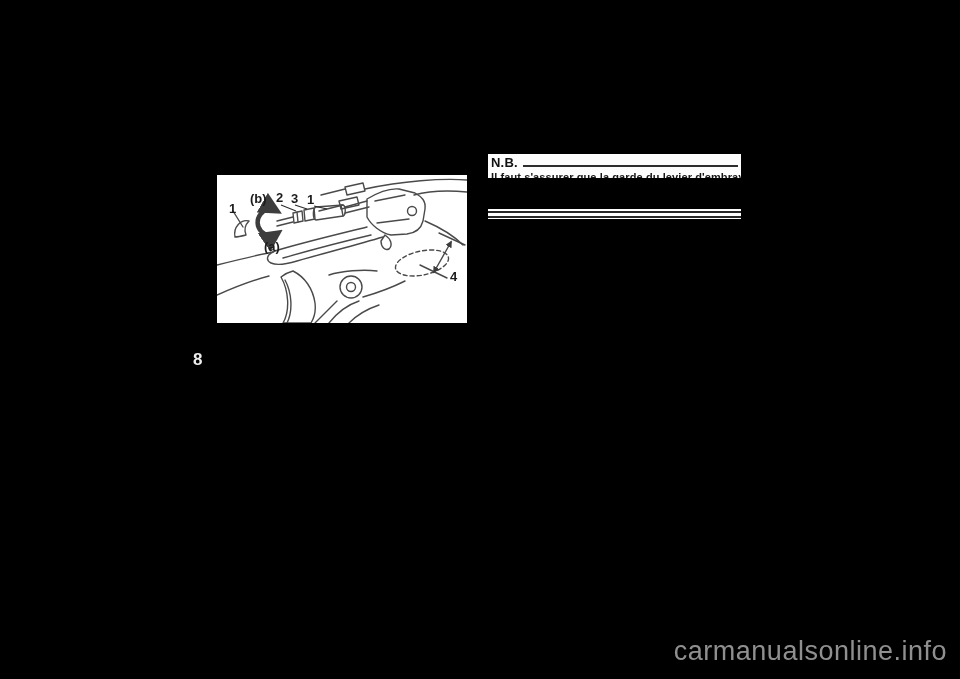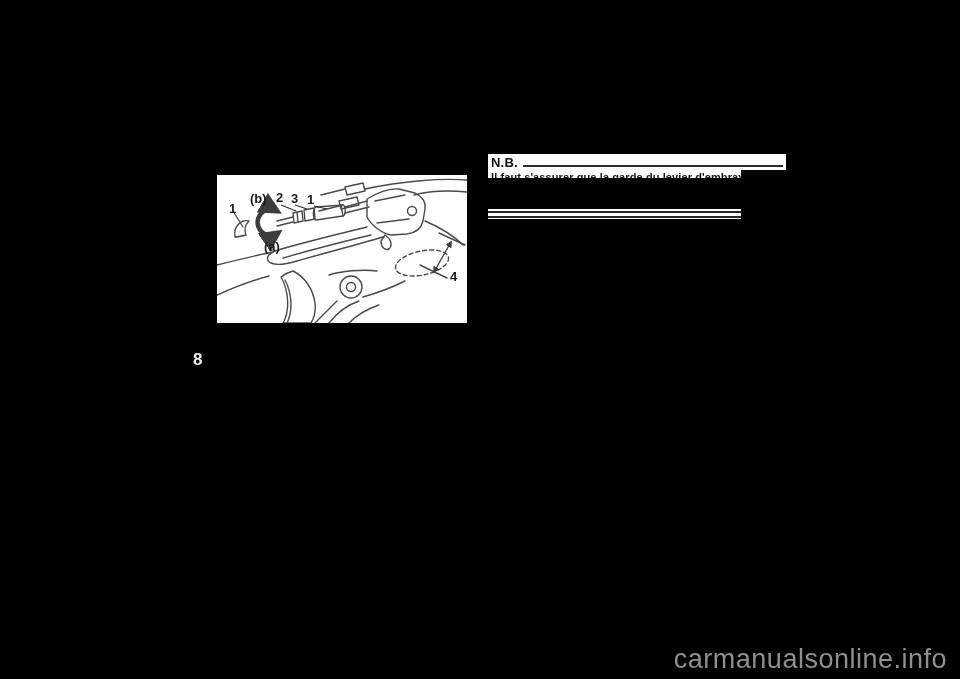--- a/index.html
+++ b/index.html
@@ -15,21 +15,21 @@
     position:absolute;left:217px;top:175px;width:250px;height:148px;
     background:#fff;
   }
   .figure-box svg{display:block;width:100%;height:100%;}
   .callout{
     font-family:"Liberation Sans", sans-serif;
     font-weight:bold;font-size:13px;fill:#1c1c1c;
   }
   
   .note-header{
-    position:absolute;left:488px;top:154px;width:298px;height:16px;
+    position:absolute;left:488px;top:154px;width:253px;height:16px;
     background:#fdfdfd;display:flex;align-items:flex-end;
     box-sizing:border-box;padding:0 2px 0 3px;
   }
   .note-heading{
     font-weight:bold;font-size:13px;line-height:15px;color:#111;
     letter-spacing:0.2px;
   }
   .note-rule{
     flex:1;height:0;border-bottom:2px solid #2d2d2d;margin:0 1px 3px 5px;
   }
@@ -48,21 +48,21 @@
   }
   .note-end-rule .l1{height:0;border-top:2px solid #262626;margin-bottom:3px;}
   .note-end-rule .l2{height:0;border-top:2px solid #262626;}
   
   .page-number{
     position:absolute;left:193px;top:351px;
     color:#ededed;font-size:17px;font-weight:600;line-height:18px;
   }
   
   .watermark{
-    position:absolute;right:13px;bottom:4px;
+    position:absolute;right:13px;bottom:12px;
     color:#8f8f8f;font-size:27px;font-weight:400;letter-spacing:0.5px;
   }
 </style>
 </head>
 <body>
 
 <div class="figure-box">
   <svg viewBox="0 0 250 148">
     <defs>
       <marker id="arw" viewBox="0 0 8 8" refX="6" refY="4" markerWidth="5" markerHeight="5" orient="auto-start-reverse">

